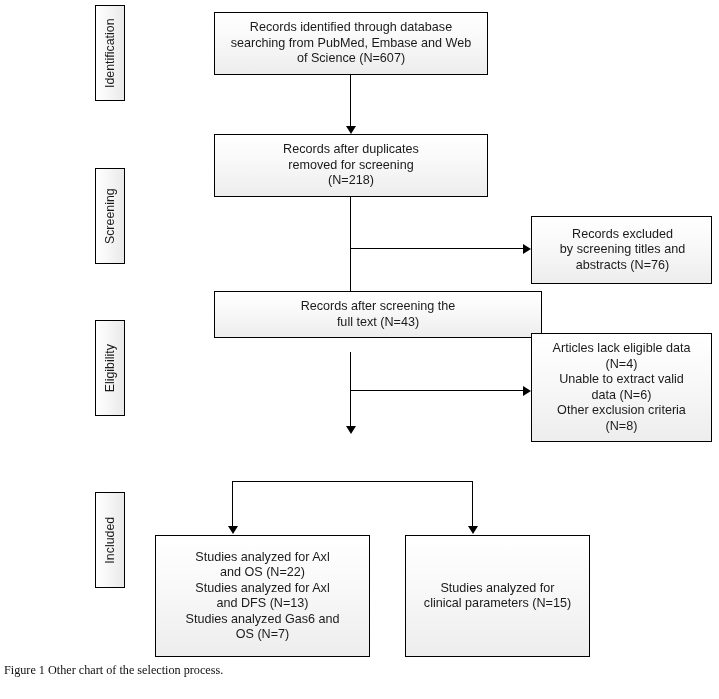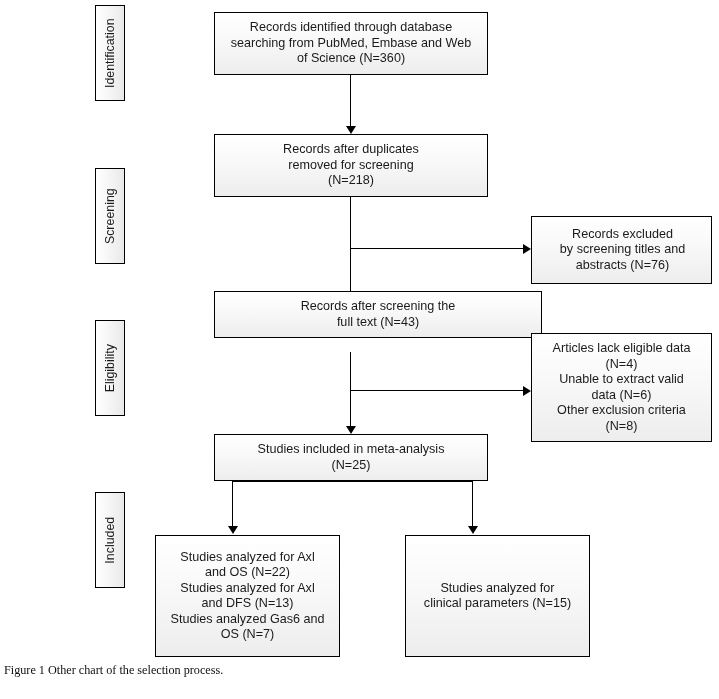--- a/index.html
+++ b/index.html
@@ -117,21 +117,21 @@
     <span class="vtxt">Eligibility</span>
   </div>
 
   <div class="stagebox" style="left:95px; top:492px; width:30px; height:96px;">
     <span class="vtxt">Included</span>
   </div>
 
   <div class="fbox" style="left:214px; top:12px; width:274px; height:63px;">
     <span class="txt">Records identified through database
 searching from PubMed, Embase and Web
-of Science (N=360)</span>
+of Science (N=607)</span>
   </div>
 
   <div class="vline" style="left:350px; top:75px; height:55px;"></div>
   <div class="arrow-down" style="left:346px; top:126px;"></div>
 
   <div class="fbox" style="left:214px; top:134px; width:274px; height:63px;">
     <span class="txt">Records after duplicates
 removed for screening
 (N=218)</span>
   </div>
@@ -159,32 +159,28 @@
 
   <div class="fbox" style="left:531px; top:333px; width:181px; height:109px;">
     <span class="txt">Articles lack eligible data
 (N=4)
 Unable to extract valid
 data (N=6)
 Other exclusion criteria
 (N=8)</span>
   </div>
 
-  <div class="fbox" style="left:214px; top:434px; width:274px; height:47px;">
-    <span class="txt">Studies included in meta-analysis
-(N=25)</span>
-  </div>
 
   <div class="hline" style="left:232px; top:481px; width:241px;"></div>
   <div class="vline" style="left:232px; top:481px; height:47px;"></div>
   <div class="arrow-down" style="left:228px; top:526px;"></div>
   <div class="vline" style="left:472px; top:481px; height:47px;"></div>
   <div class="arrow-down" style="left:468px; top:526px;"></div>
 
-  <div class="fbox" style="left:155px; top:535px; width:185px; height:122px;">
+  <div class="fbox" style="left:155px; top:535px; width:215px; height:122px;">
     <span class="txt">Studies analyzed for Axl
 and OS (N=22)
 Studies analyzed for Axl
 and DFS (N=13)
 Studies analyzed Gas6 and
 OS (N=7)</span>
   </div>
 
   <div class="fbox" style="left:405px; top:535px; width:185px; height:122px;">
     <span class="txt">Studies analyzed for

